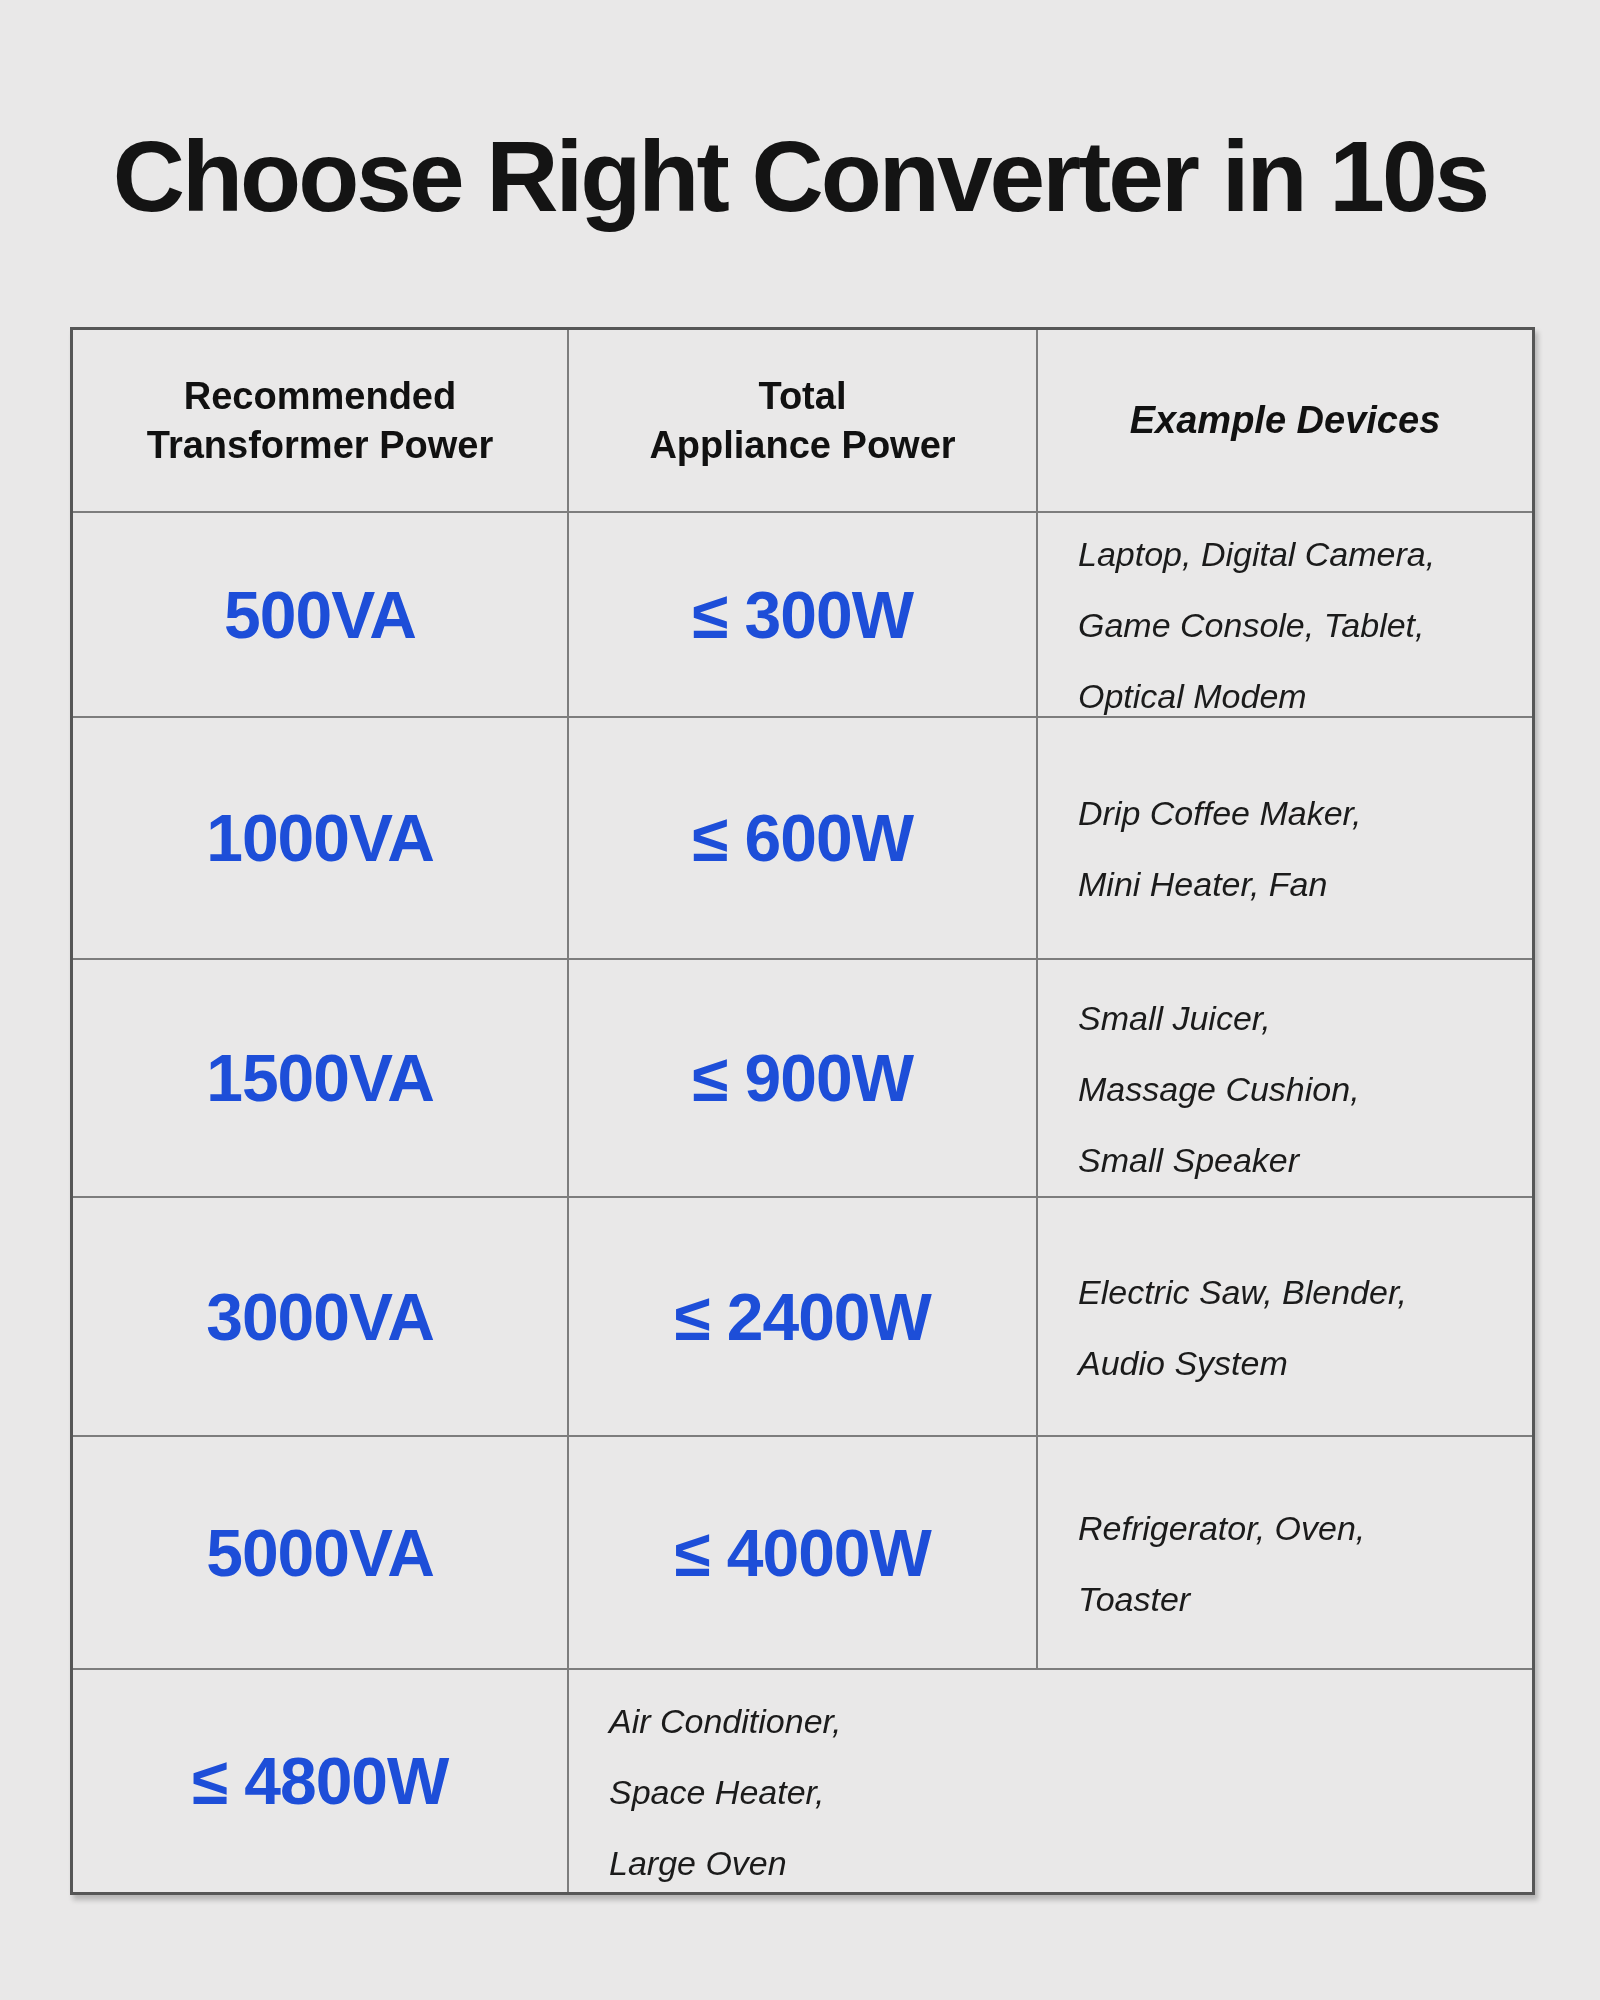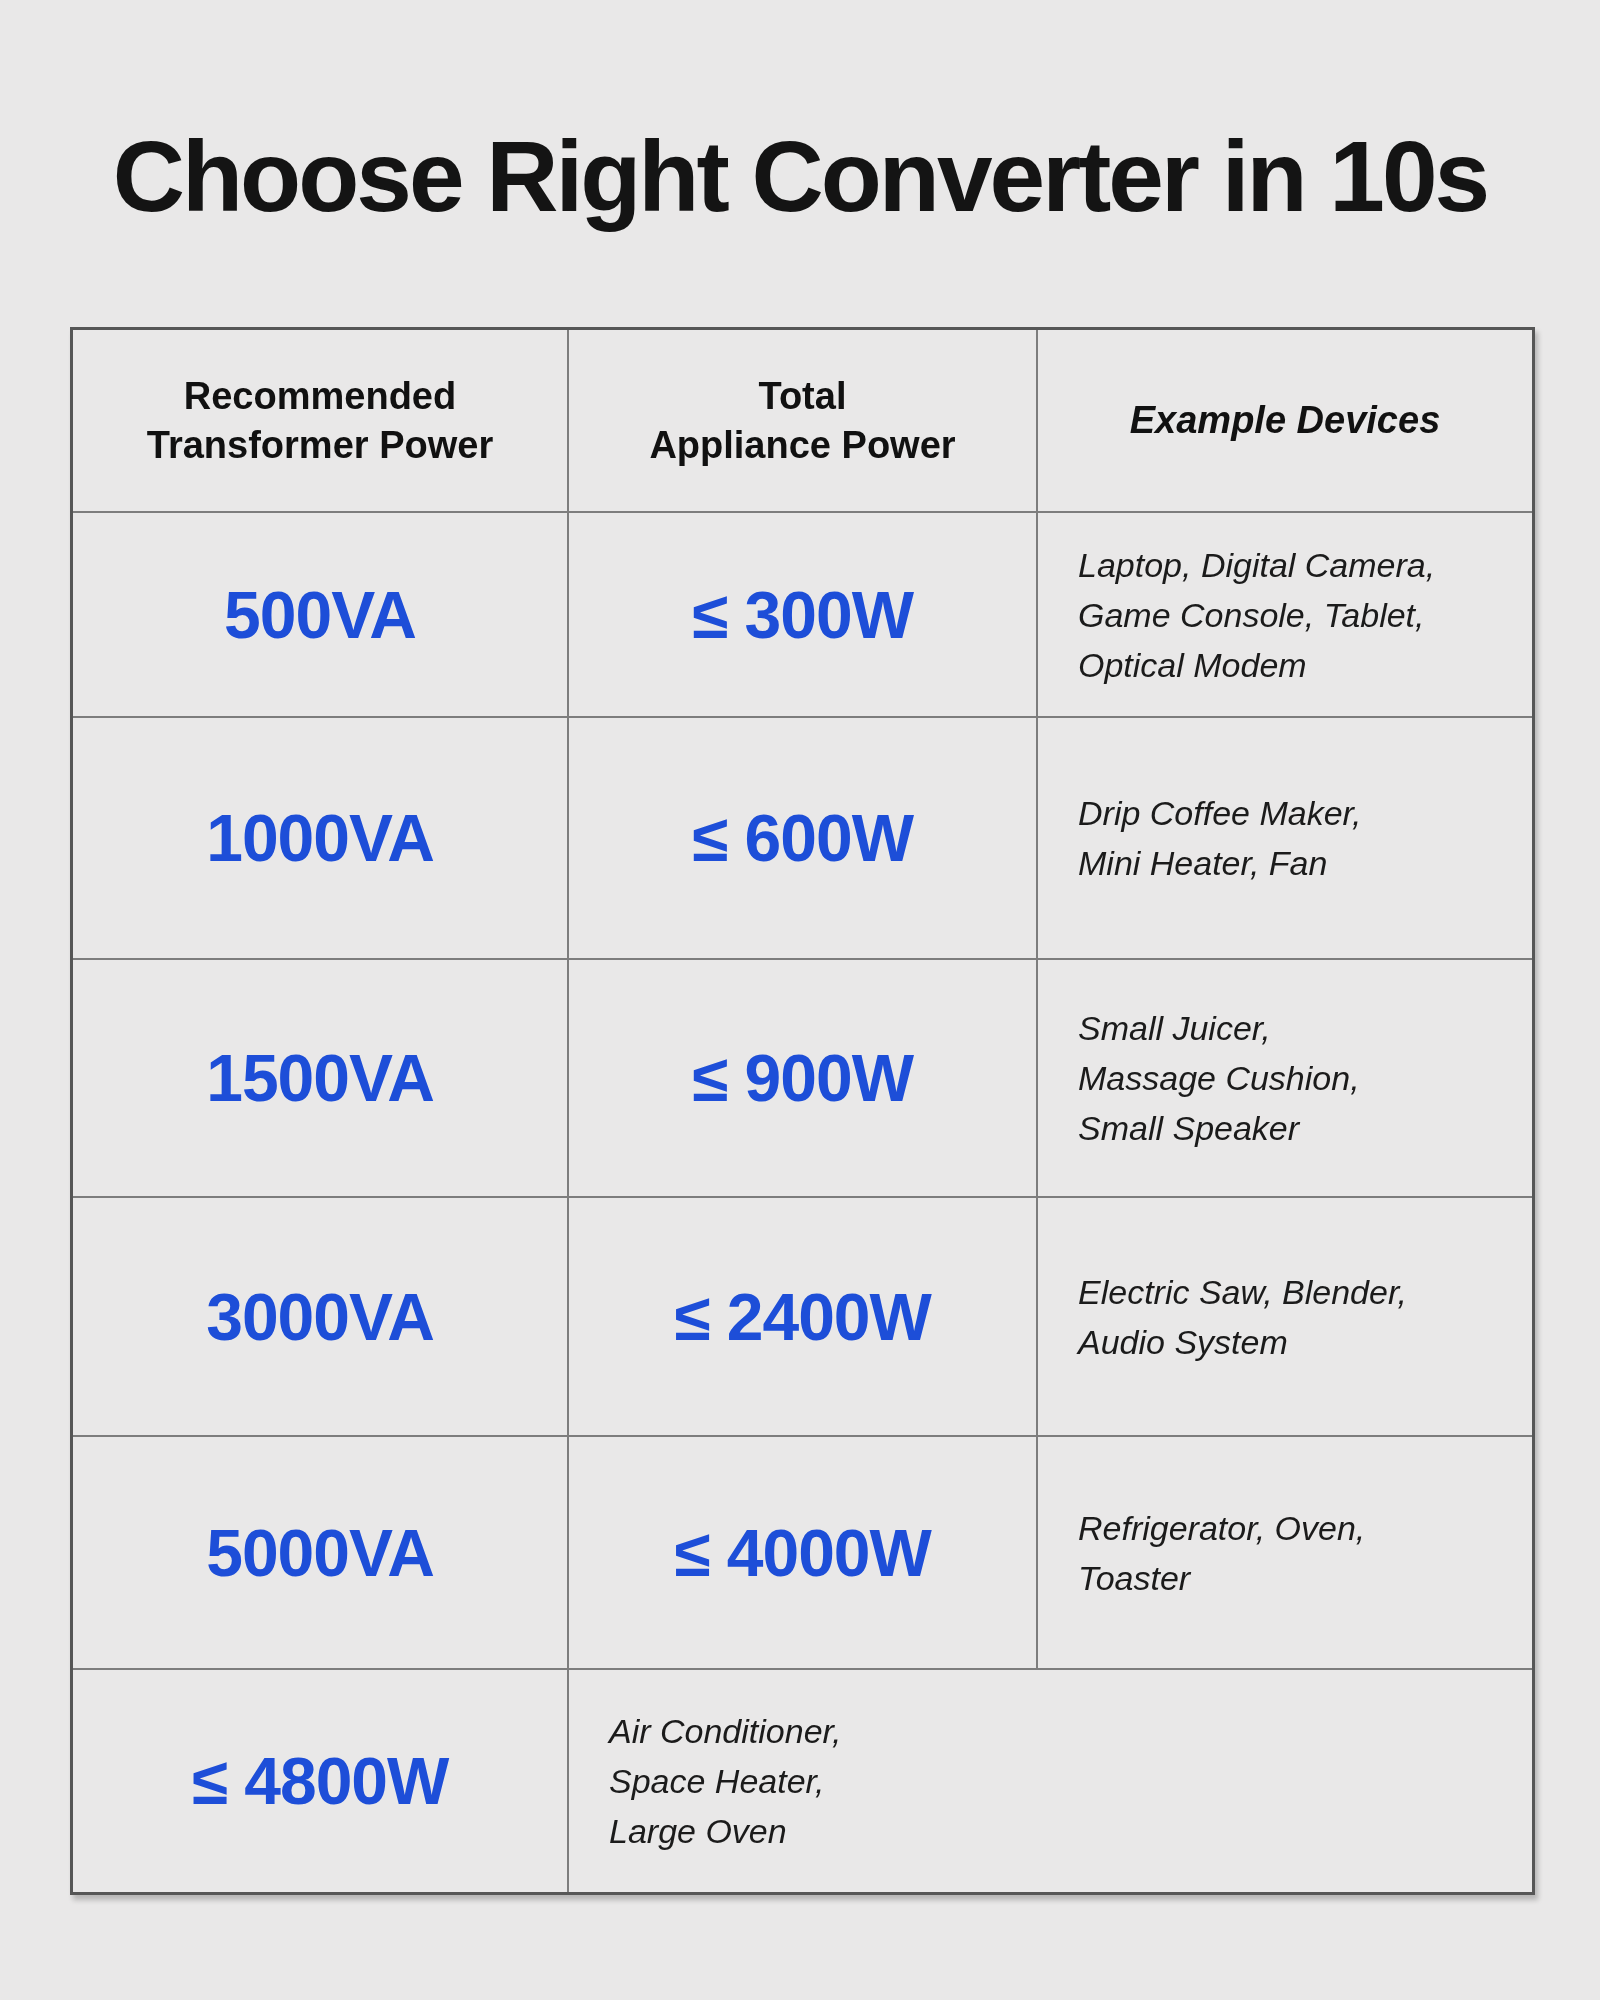--- a/index.html
+++ b/index.html
@@ -59,20 +59,21 @@
     align-items: flex-start;
     padding-left: 40px;
     padding-right: 24px;
   }
   .devices .line {
     font-size: 34px;
     font-weight: 400;
     line-height: 50px;
     color: #1b1b1b;
     text-align: left;
+    margin-top: 21px;
   }
 </style>
 </head>
 <body>
 
 <div class="page">
 
   <h1 class="title">Choose Right Converter in 10s</h1>
 
   <div class="tbl">

